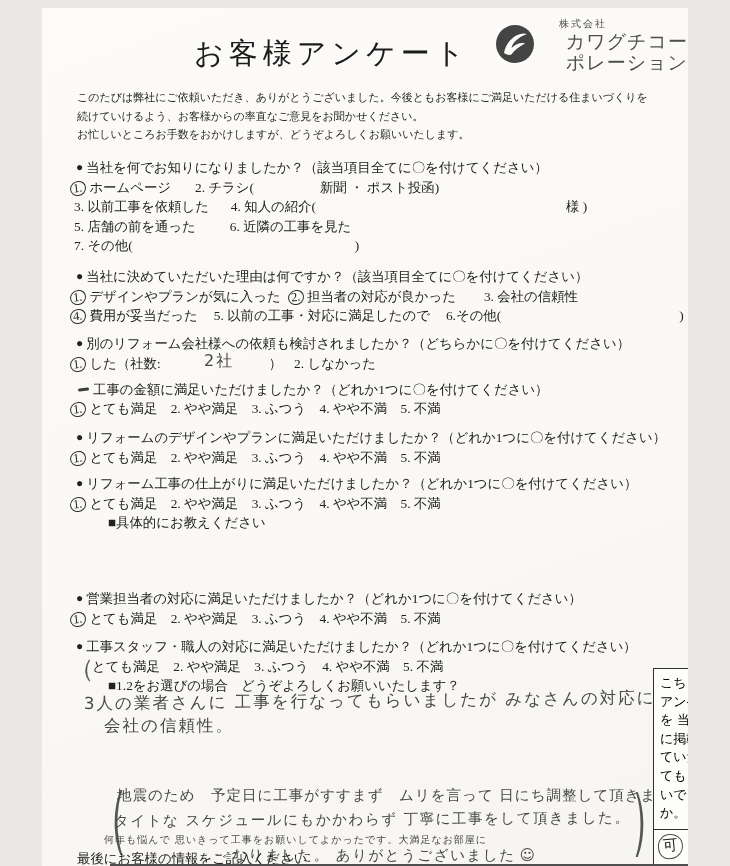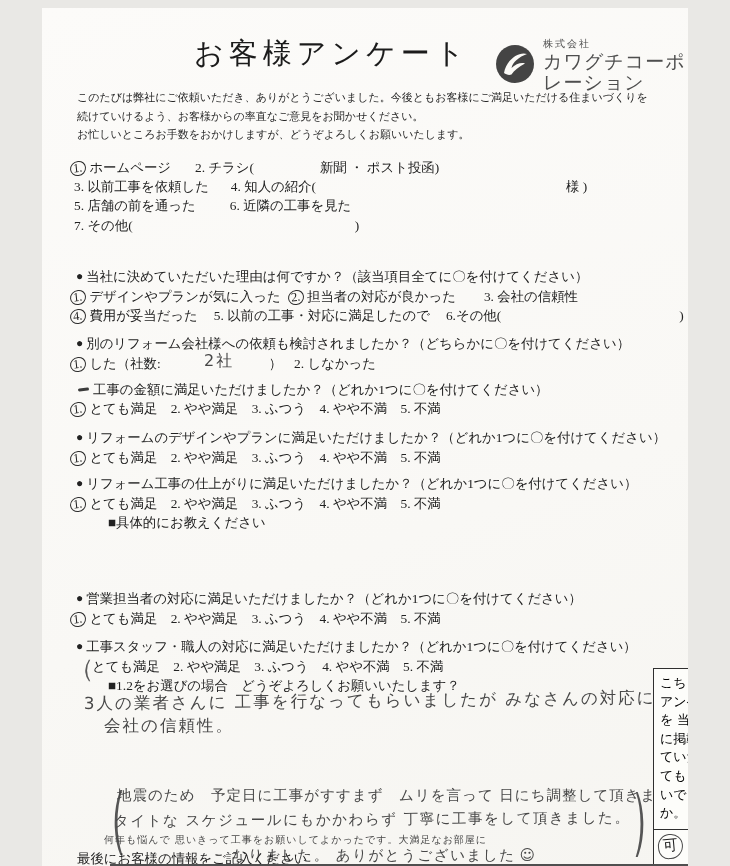--- a/index.html
+++ b/index.html
@@ -4,24 +4,24 @@
 <style>
   html,body{margin:0;padding:0;background:#e9e8e5;}
   .sheet{
     position:relative;width:646px;height:866px;margin:8px auto;
     background:linear-gradient(160deg,#fcfbf9 0%,#f9f8f5 60%,#f6f5f1 100%);
     font-family:"Liberation Serif","DejaVu Serif",serif;
     color:#212121;overflow:hidden;
   }
   
   .page-title{position:absolute;left:152px;top:26px;font-size:29px;letter-spacing:5px;font-weight:500;color:#1b1b1b;}
-  .logo{position:absolute;left:452px;top:30px;display:flex;align-items:center;gap:7px;}
+  .logo{position:absolute;left:452px;top:10px;display:flex;align-items:center;gap:23px;}
   .logo-text{display:flex;flex-direction:column;line-height:1.1;}
   .logo-prefix{font-size:10px;color:#4c4c4c;font-family:"Liberation Sans","DejaVu Sans",sans-serif;letter-spacing:2px;}
-  .logo-name{font-size:19px;color:#4e4e4e;font-family:Liberation Serif, serif;letter-spacing:1px;margin-top:3px;}
+  .logo-name{font-size:19px;color:#4e4e4e;font-family:Liberation Serif, serif;letter-spacing:1px;margin-top:3px;text-align:right;}
   
   .intro{position:absolute;left:35px;top:80px;width:680px;font-size:11px;line-height:18.5px;color:#262626;}
   
   .q{position:absolute;left:28px;font-size:13.4px;line-height:19.2px;white-space:nowrap;color:#222;}
   .qt{margin-left:6px;}
   .bullet{font-size:12px;margin-right:3px;position:relative;top:-1px;}
   .ql{margin-left:4px;}
   .ql.circled-line{margin-left:0;}
   .circ{display:inline-block;border:1.6px solid #2c2c2c;border-radius:55% 45% 52% 48%;padding:0 3px 1px 2px;margin-right:3px;font-size:12.5px;line-height:12px;transform:rotate(-6deg);}
   .sub{margin-left:38px;}
@@ -64,20 +64,21 @@
     </span>
   </div>
 
   <div class="intro">
     <div>このたびは弊社にご依頼いただき、ありがとうございました。今後ともお客様にご満足いただける住まいづくりを</div>
     <div>続けていけるよう、お客様からの率直なご意見をお聞かせください。</div>
     <div>お忙しいところお手数をおかけしますが、どうぞよろしくお願いいたします。</div>
   </div>
 
   <section class="q" style="top:150px">
+    <div class="qt"><span class="bullet">●</span><span>当社を何でお知りになりましたか？（該当項目全てに〇を付けてください）</span></div>
     <div class="ql circled-line">
       <span class="circ">1.</span><span>ホームページ</span><span class="sp" style="width:24px"></span><span>2. チラシ(</span><span class="sp" style="width:66px"></span><span>新聞 ・ ポスト投函)</span>
     </div>
     <div class="ql">
       <span>3. 以前工事を依頼した</span><span class="sp" style="width:22px"></span><span>4. 知人の紹介(</span><span class="sp" style="width:250px"></span><span>様 )</span>
     </div>
     <div class="ql">
       <span>5. 店舗の前を通った</span><span class="sp" style="width:34px"></span><span>6. 近隣の工事を見た</span>
     </div>
     <div class="ql">

